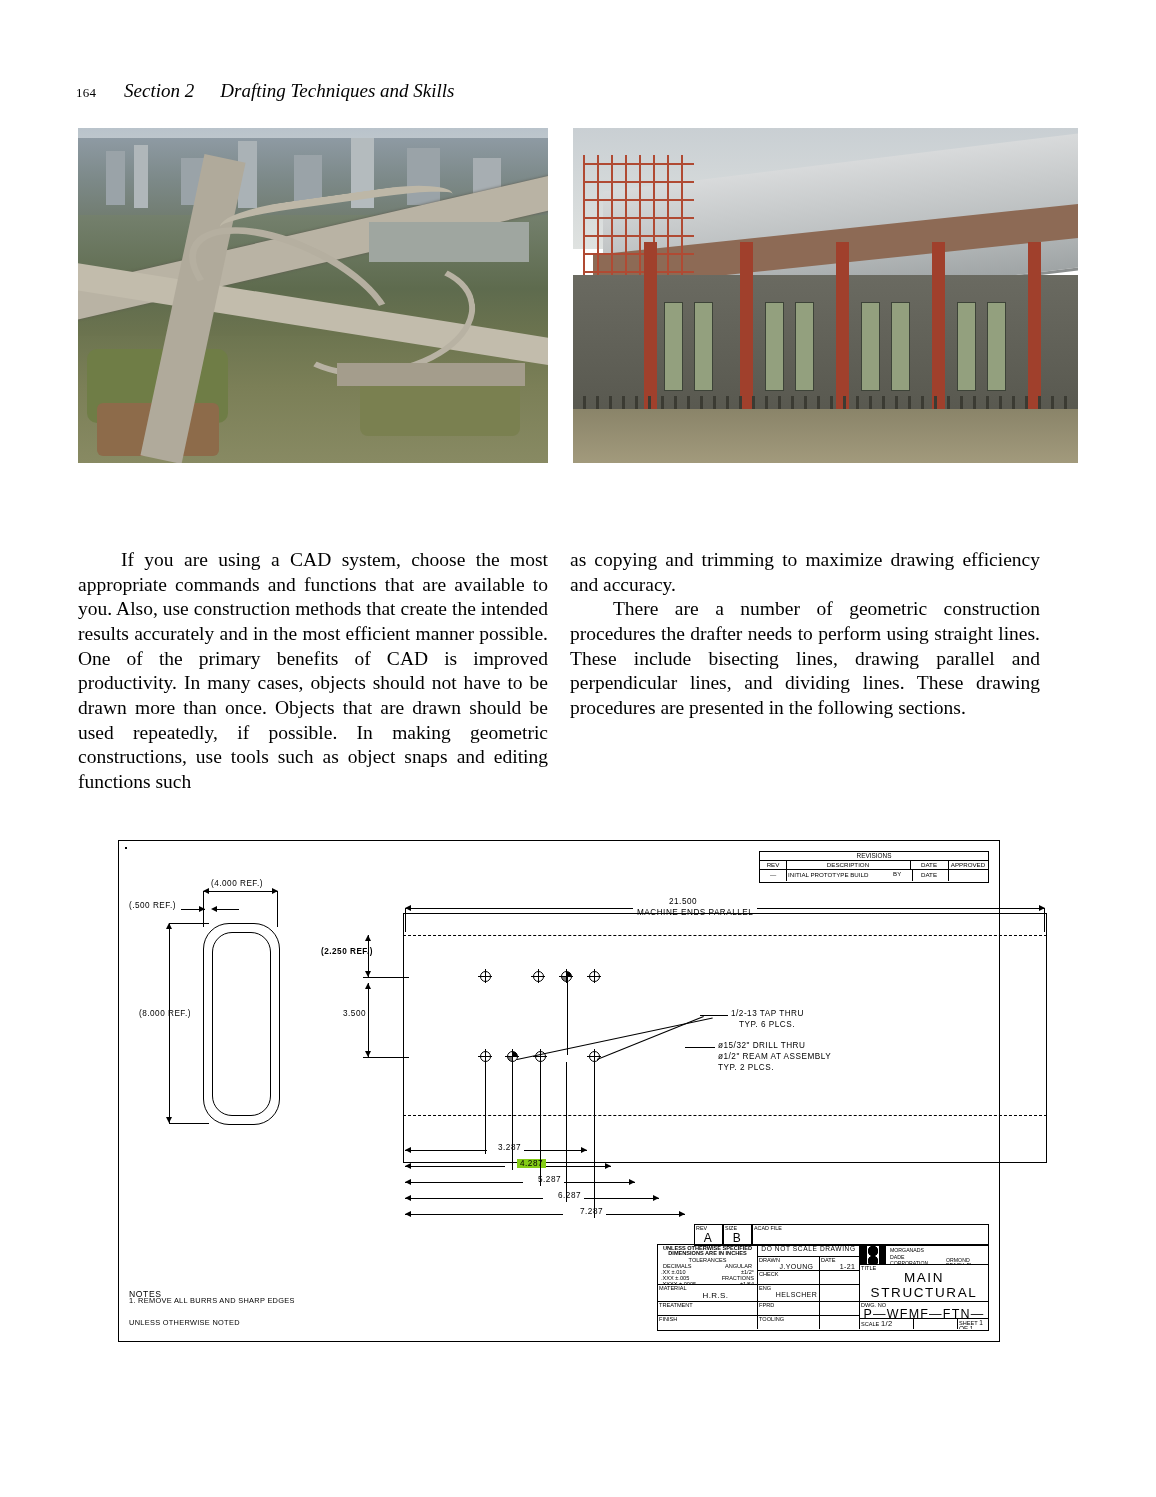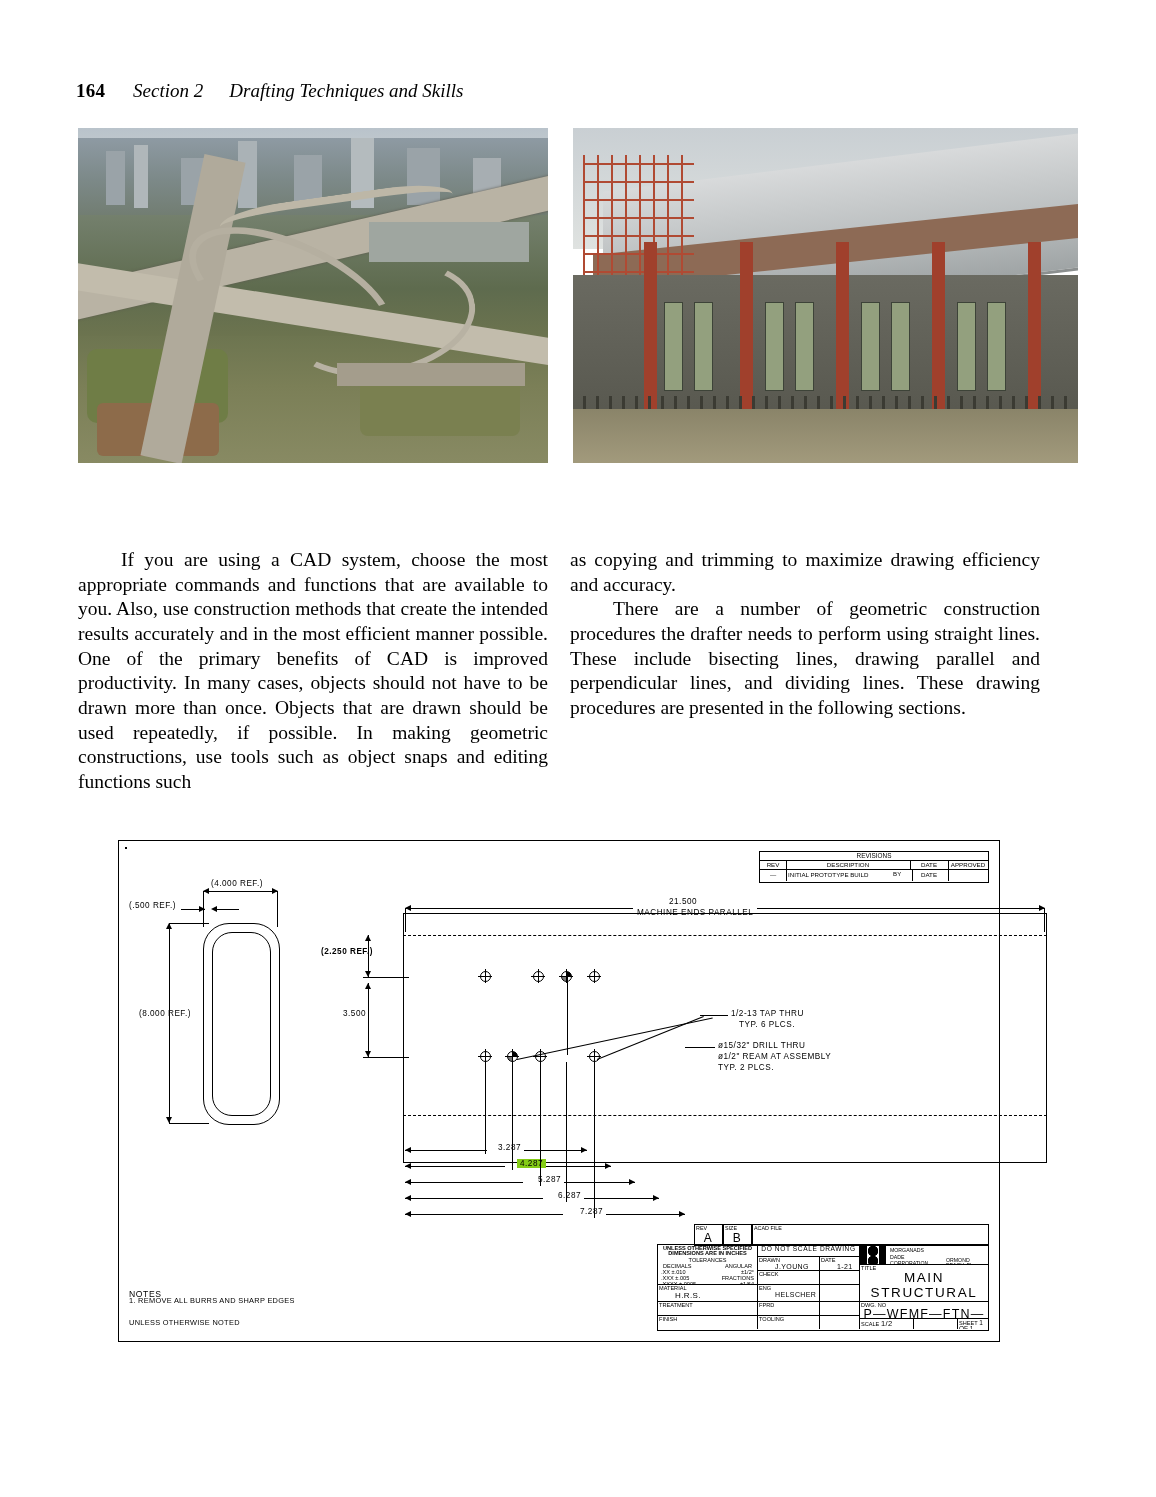--- a/index.html
+++ b/index.html
@@ -9,21 +9,21 @@
     font-family:"Liberation Serif", serif;
     color:#000;
     position:relative;
     overflow:hidden;
   }
   .page { position:absolute; left:0; top:0; width:1156px; height:1497px; }
 
   
   .runhead { position:absolute; left:76px; top:80px; width:900px; height:24px;
              display:flex; align-items:baseline; }
-  .runhead .folio { font-weight:bold; font-size:19px; letter-spacing:0.2px; }
+  .runhead .folio { font-weight:normal; font-size:13px; letter-spacing:0.2px; }
   .runhead .sect  { font-style:italic; font-size:19px; margin-left:28px; }
   .runhead .title { font-style:italic; font-size:19px; margin-left:26px; }
 
   
   .photos { position:absolute; left:78px; top:128px; width:1000px; height:335px; }
   .photo { position:absolute; top:0; height:335px; overflow:hidden; }
   .photo-left  { left:0px;   width:470px; }
   .photo-right { left:495px; width:505px; }
 
   
@@ -149,21 +149,21 @@
 
   .dash { position:absolute; height:0;
           border-top:1.2px dashed #000; }
 
   
   .tb { position:absolute; right:4px; bottom:4px; width:330px; height:85px;
         border:1.2px solid #000; }
   .tbc { position:absolute; box-sizing:border-box; border-right:1px solid #000;
          border-bottom:1px solid #000; font-family:"Liberation Sans",sans-serif;
          font-size:5.6px; overflow:hidden; padding:0.5px 1px; line-height:1.05; }
-  .tbc .val { font-size:8px; display:block; text-align:left; margin-top:1px; letter-spacing:0.4px;margin-left:16px;}
+  .tbc .val { font-size:8px; display:block; text-align:center; margin-top:1px; letter-spacing:0.4px;margin-left:16px;}
   .tbbig { font-family:"Liberation Sans",sans-serif; font-size:13.5px;
            letter-spacing:1.6px; text-align:center; }
   .tbnum { font-family:"Liberation Sans",sans-serif; font-size:12.5px; letter-spacing:1.2px; }
   .logo { position:absolute; left:0; top:0; width:26px; height:22px;
           background:
             linear-gradient(#000,#000) 0 0/7px 22px no-repeat,
             linear-gradient(#000,#000) 19px 0/7px 22px no-repeat,
             radial-gradient(circle at 13px 6px,#000 5px,transparent 5.5px),
             radial-gradient(circle at 13px 16px,#000 5px,transparent 5.5px); }
   .abbox { position:absolute; border:1px solid #000; box-sizing:border-box;

